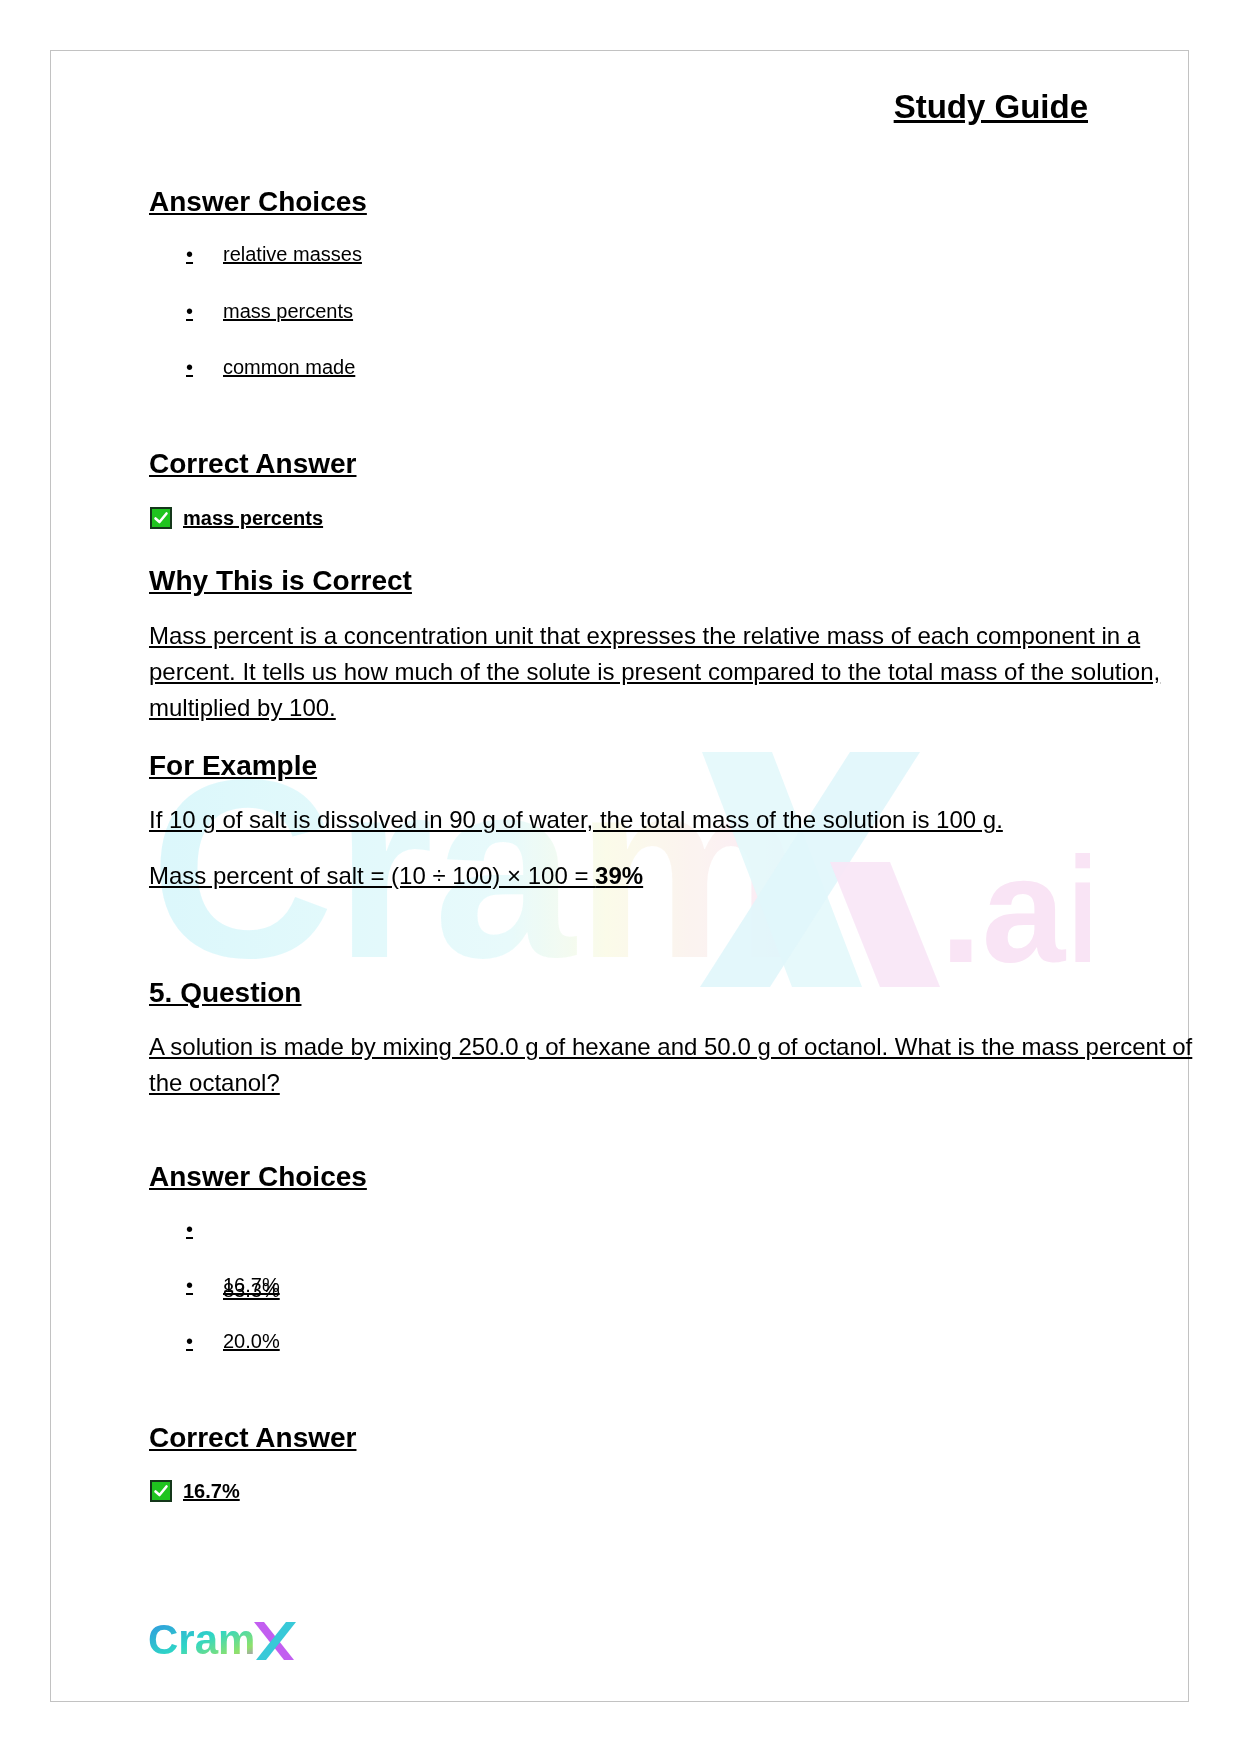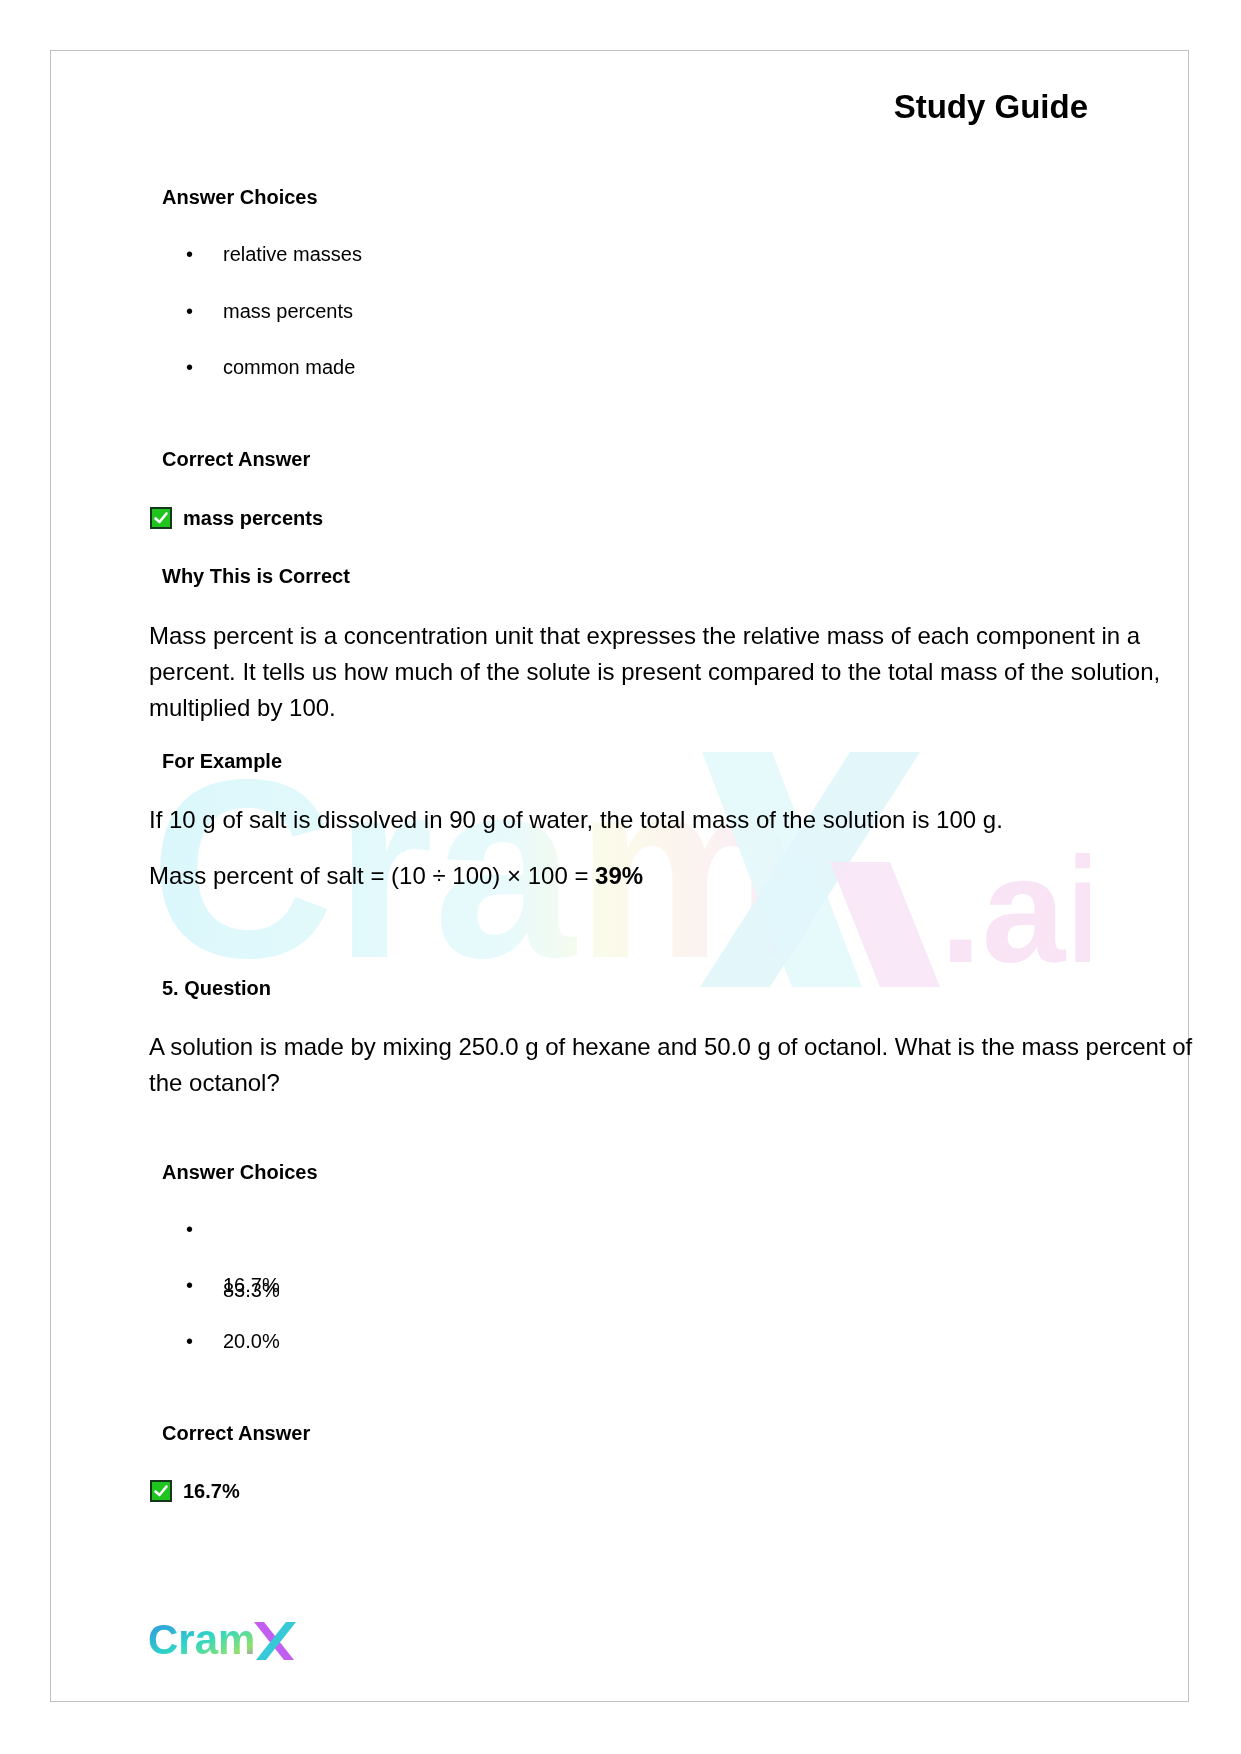--- a/index.html
+++ b/index.html
@@ -2,23 +2,23 @@
 <html><head>
   <meta charset="utf-8">
   <style>
     html, body { margin: 0; padding: 0; background: #ffffff; }
     body { width: 1241px; height: 1754px; position: relative; overflow: hidden;
            font-family: "Liberation Sans", sans-serif; color: #000; }
     .page { position: absolute; left: 50px; top: 50px; width: 1139px; height: 1652px;
             border: 1px solid #c2c2c2; box-sizing: border-box; background: #fff; }
     .watermark { position: absolute; left: 150px; top: 752px; width: 940px; height: 250px;
                  pointer-events: none; z-index: 0; }
-    .abs { position: absolute; z-index: 1; white-space: nowrap; }
+    .abs { position: absolute; z-index: 1; white-space: nowrap; text-decoration: underline; }
     .title { right: 153px; top: 88px; font-size: 33px; font-weight: bold; }
-    .h { left: 162px; font-size: 20px; font-weight: bold; }
+    .h { left: 149px; font-size: 28px; font-weight: bold; }
     .p { left: 149px; font-size: 24px; }
     .bullet { left: 186px; font-size: 20px; }
     .bullet-text { left: 223px; font-size: 20px; }
     .check { position: absolute; left: 150px; width: 22px; height: 22px; z-index: 1;
              background: #1fc41f; border: 2px solid #14361a; box-sizing: border-box; }
     .check svg { position: absolute; left: 1px; top: 1px; }
     .ans { left: 183px; font-size: 20px; font-weight: bold; }
     .logo { position: absolute; left: 148px; top: 1614px; z-index: 1; }
   </style>
 </head>

